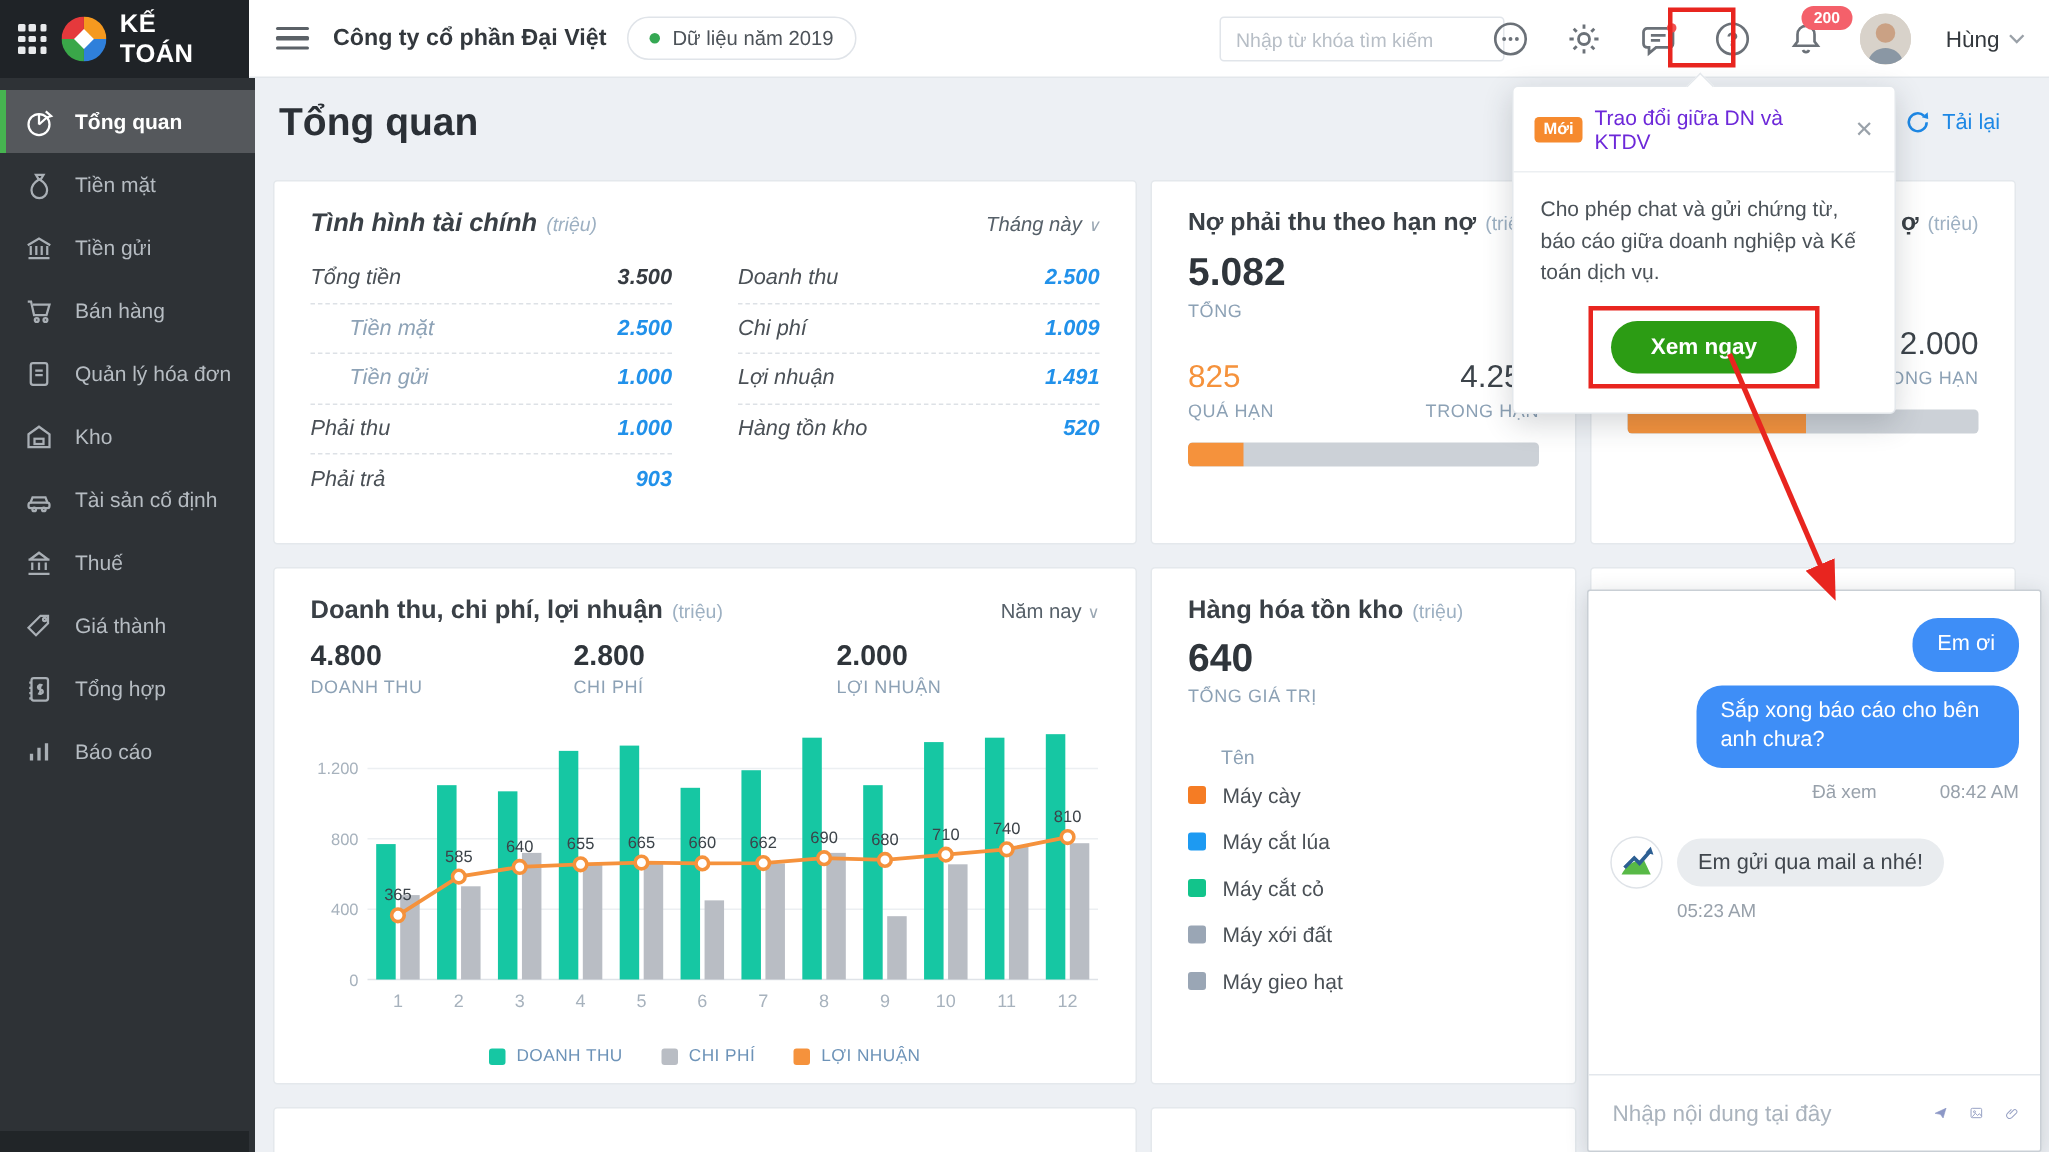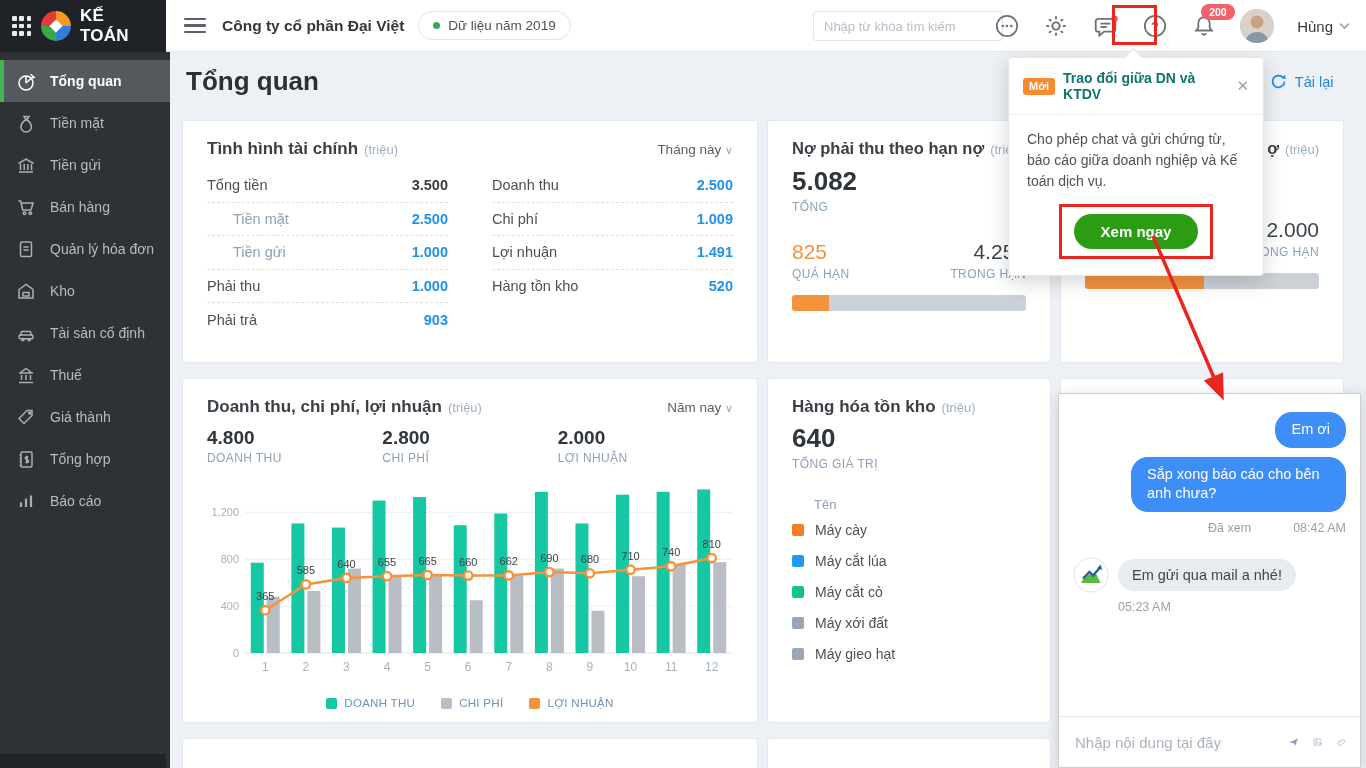--- a/index.html
+++ b/index.html
@@ -86,21 +86,21 @@
   .inv-head { font-size:13px; color:#8ca1b5; margin:26px 0 2px 46px; }
   .inv-item { display:flex; align-items:center; height:31px; padding-left:24px; font-size:14px; color:#4b5157; }
   .inv-item .sq { width:12px; height:12px; border-radius:2px; margin-right:11px; }
   
   .popup { position:absolute; left:1008px; top:57px; width:256px; background:#fff; border:1px solid #e4e8ec;
     border-radius:4px; box-shadow:0 6px 20px rgba(40,50,60,.20); z-index:30; }
   .popup .caret-up { position:absolute; top:-7px; left:118px; width:13px; height:13px; background:#fff;
     border-left:1px solid #e4e8ec; border-top:1px solid #e4e8ec; transform:rotate(45deg); }
   .popup-head { display:flex; align-items:center; gap:8px; padding:12px 14px; border-bottom:1px solid #eceff2; }
   .new-badge { background:#f68a2e; color:#fff; font-size:11px; font-weight:bold; padding:2.5px 6px; border-radius:3px; }
-  .popup-title { font-size:14px; font-weight:bold; color:#0f766e; flex:1; }
+  .popup-title { font-size:14px; font-weight:normal; color:#6d28d9; flex:1; }
   .popup-close { color:#9aa2aa; font-size:15px; cursor:pointer; }
   .popup-body { padding:14px 18px 16px 18px; font-size:14px; color:#4b5258; line-height:1.5; }
   .btn-frame { margin:12px auto 0 auto; width:max-content; border:3px solid #e8251f; padding:7px 12px; }
   .btn-green { background:#2c9c14; color:#fff; border:none; border-radius:20px; padding:9px 27px;
     font-size:15px; font-weight:bold; font-family:"Liberation Sans",sans-serif; cursor:pointer; }
   
   .chatwin { position:absolute; left:1058px; top:393px; width:303px; height:375px; background:#fff;
     border:1px solid #c9cfd5; border-radius:2px; box-shadow:0 3px 14px rgba(40,50,60,.18); z-index:25; }
   .chat-head { padding:11px 14px 9px 16px; border-bottom:1px solid #e6eaee; position:relative; }
   .chat-title { font-size:16px; font-weight:bold; color:#2f343a; }
@@ -311,21 +311,21 @@
   <div class="page-title">Tổng quan</div>
   <div class="reload">
     <span class="sep">|</span>
     <svg width="17" height="17" viewBox="0 0 20 20">
       <path d="M17 10a7 7 0 1 1-2.2-5.1" fill="none" stroke="#1e88e5" stroke-width="2"></path>
       <polygon points="17.8,2.2 18.2,7.4 13.2,6" fill="#1e88e5"></polygon>
     </svg>
     <span>Tải lại</span>
   </div>
 
-  <div class="card" style="left:182px; top:120px; width:576px; height:243px;">
+  <div class="card" style="left:182px; top:120px; width:576px; height:243px;font-style:italic;">
     <div class="card-head">
       <span class="card-title">Tình hình tài chính</span>
       <span class="card-unit">(triệu)</span>
       <span class="card-period">
         <span>Tháng này</span> <span class="caret">∨</span>
       </span>
     </div>
     <div class="fin-cols">
       <div class="fin-col" id="fin-left">
           <div class="fin-row">

